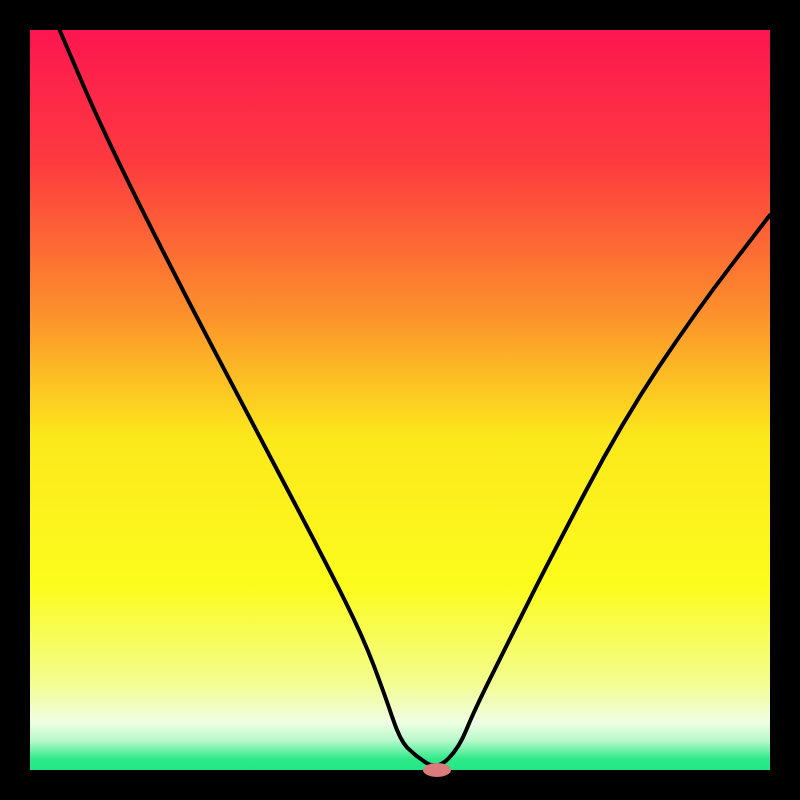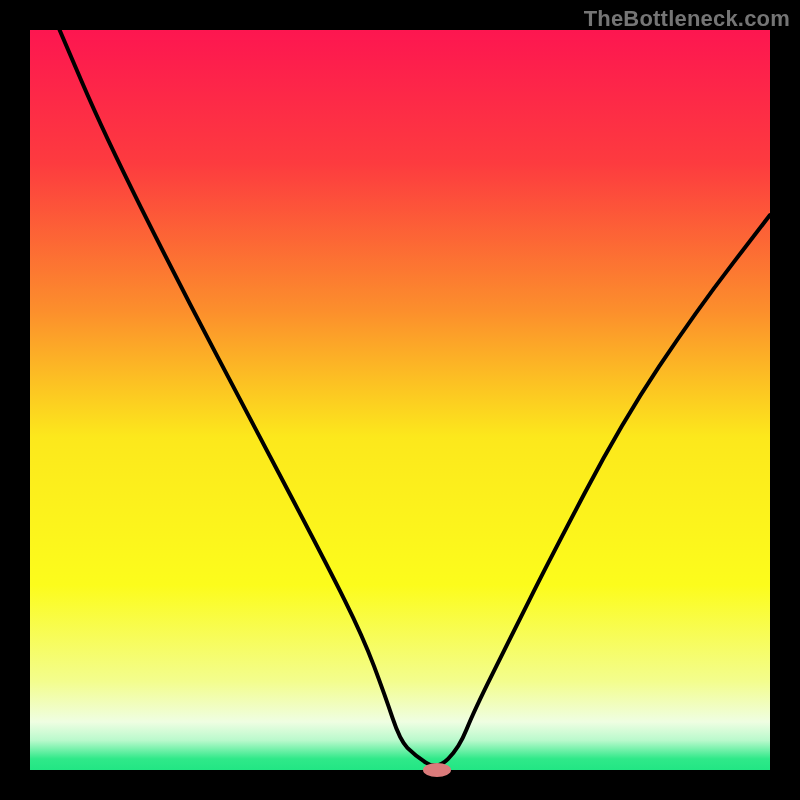--- a/index.html
+++ b/index.html
@@ -31,21 +31,20 @@
     top: 0;
     left: 0;
     width: 800px;
     height: 800px;
   }
 </style>
 </head>
 <body>
 
 <div class="container">
-  <div class="attribution">TheBottleneck.com</div>
 
   <svg class="plot" viewBox="0 0 800 800" preserveAspectRatio="none">
     <defs>
       <linearGradient id="bgGrad" x1="0" y1="0" x2="0" y2="1">
 
       <stop offset="0%" stop-color="#fd1650"></stop>
           <stop offset="18%" stop-color="#fd3b3f"></stop>
           <stop offset="38%" stop-color="#fc8f2c"></stop>
           <stop offset="55.00000000000001%" stop-color="#fce81c"></stop>
           <stop offset="75%" stop-color="#fcfc1c"></stop>

